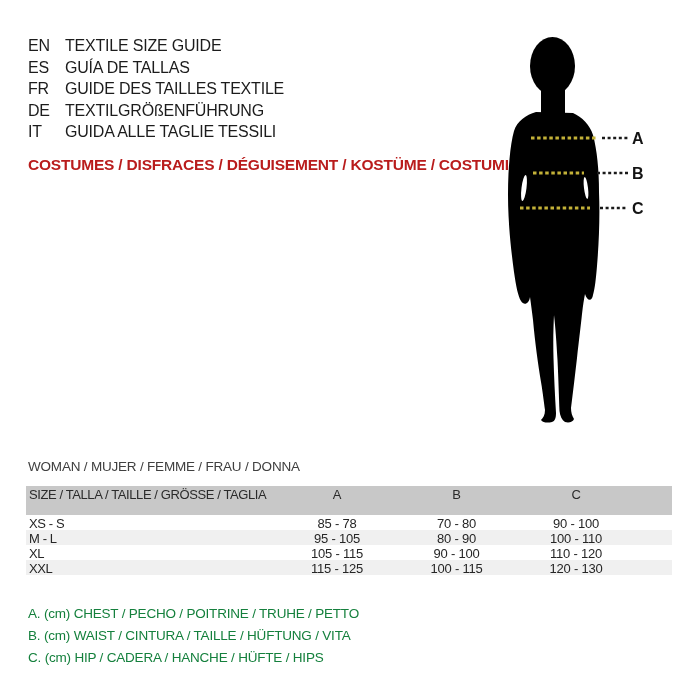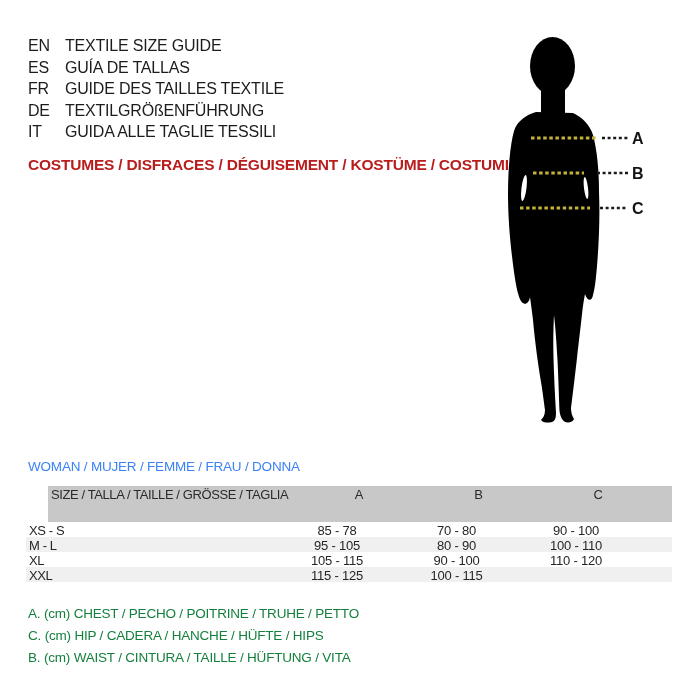--- a/index.html
+++ b/index.html
@@ -15,27 +15,27 @@
     font-size:16px;letter-spacing:-0.2px;color:#1c1c1c;}
   .lang-code{font-weight:400;}
   
   .category-title{position:absolute;left:28px;top:156px;font-size:15.5px;
     font-weight:bold;letter-spacing:-0.2px;color:#b91c1c;}
   
   .figure-wrap{position:absolute;left:480px;top:20px;width:180px;height:410px;}
   .figure-wrap svg{display:block;}
   
   .table-caption{position:absolute;left:28px;top:459px;font-size:13.5px;
-    letter-spacing:-0.2px;color:#3b82f6;}
+    letter-spacing:-0.2px;color:#404040;}
   
   .size-table{position:absolute;left:26px;top:486px;width:646px;font-size:13px;
     letter-spacing:-0.2px;color:#262626;}
   .t-row{display:grid;grid-template-columns:251px 120px 119px 156px;height:15px;
     line-height:17.5px;}
-  .t-row.t-header{background:#c8c8c8;height:36px;line-height:18px;color:#2b2b2b;margin-left:22px;}
+  .t-row.t-header{background:#c8c8c8;height:29px;line-height:18px;color:#2b2b2b;}
   .t-row.striped{background:#f0f0f0;}
   .t-cell{text-align:center;white-space:nowrap;overflow:hidden;}
   .t-cell.label{text-align:left;padding-left:3px;letter-spacing:-0.4px;}
   .t-cell.c-col{padding-right:36px;}
   
   .notes{position:absolute;left:28px;top:603px;}
   .note-line{font-size:13.5px;line-height:22.2px;letter-spacing:-0.2px;color:#15803d;}
 </style>
 </head>
 <body>
@@ -142,20 +142,21 @@
   <div class="t-row">
     <div class="t-cell label">XL</div>
     <div class="t-cell">105 - 115</div>
     <div class="t-cell">90 - 100</div>
     <div class="t-cell c-col">110 - 120</div>
   </div>
   <div class="t-row striped">
     <div class="t-cell label">XXL</div>
     <div class="t-cell">115 - 125</div>
     <div class="t-cell">100 - 115</div>
+    <div class="t-cell c-col">120 - 130</div>
   </div>
 </div>
 
 <div class="notes">
   <div class="note-line">A. (cm) CHEST / PECHO / POITRINE / TRUHE / PETTO</div>
+  <div class="note-line">B. (cm) WAIST / CINTURA / TAILLE / HÜFTUNG / VITA</div>
   <div class="note-line">C. (cm) HIP / CADERA / HANCHE / HÜFTE / HIPS</div>
-  <div class="note-line">B. (cm) WAIST / CINTURA / TAILLE / HÜFTUNG / VITA</div>
 </div>
 
 </body></html>

